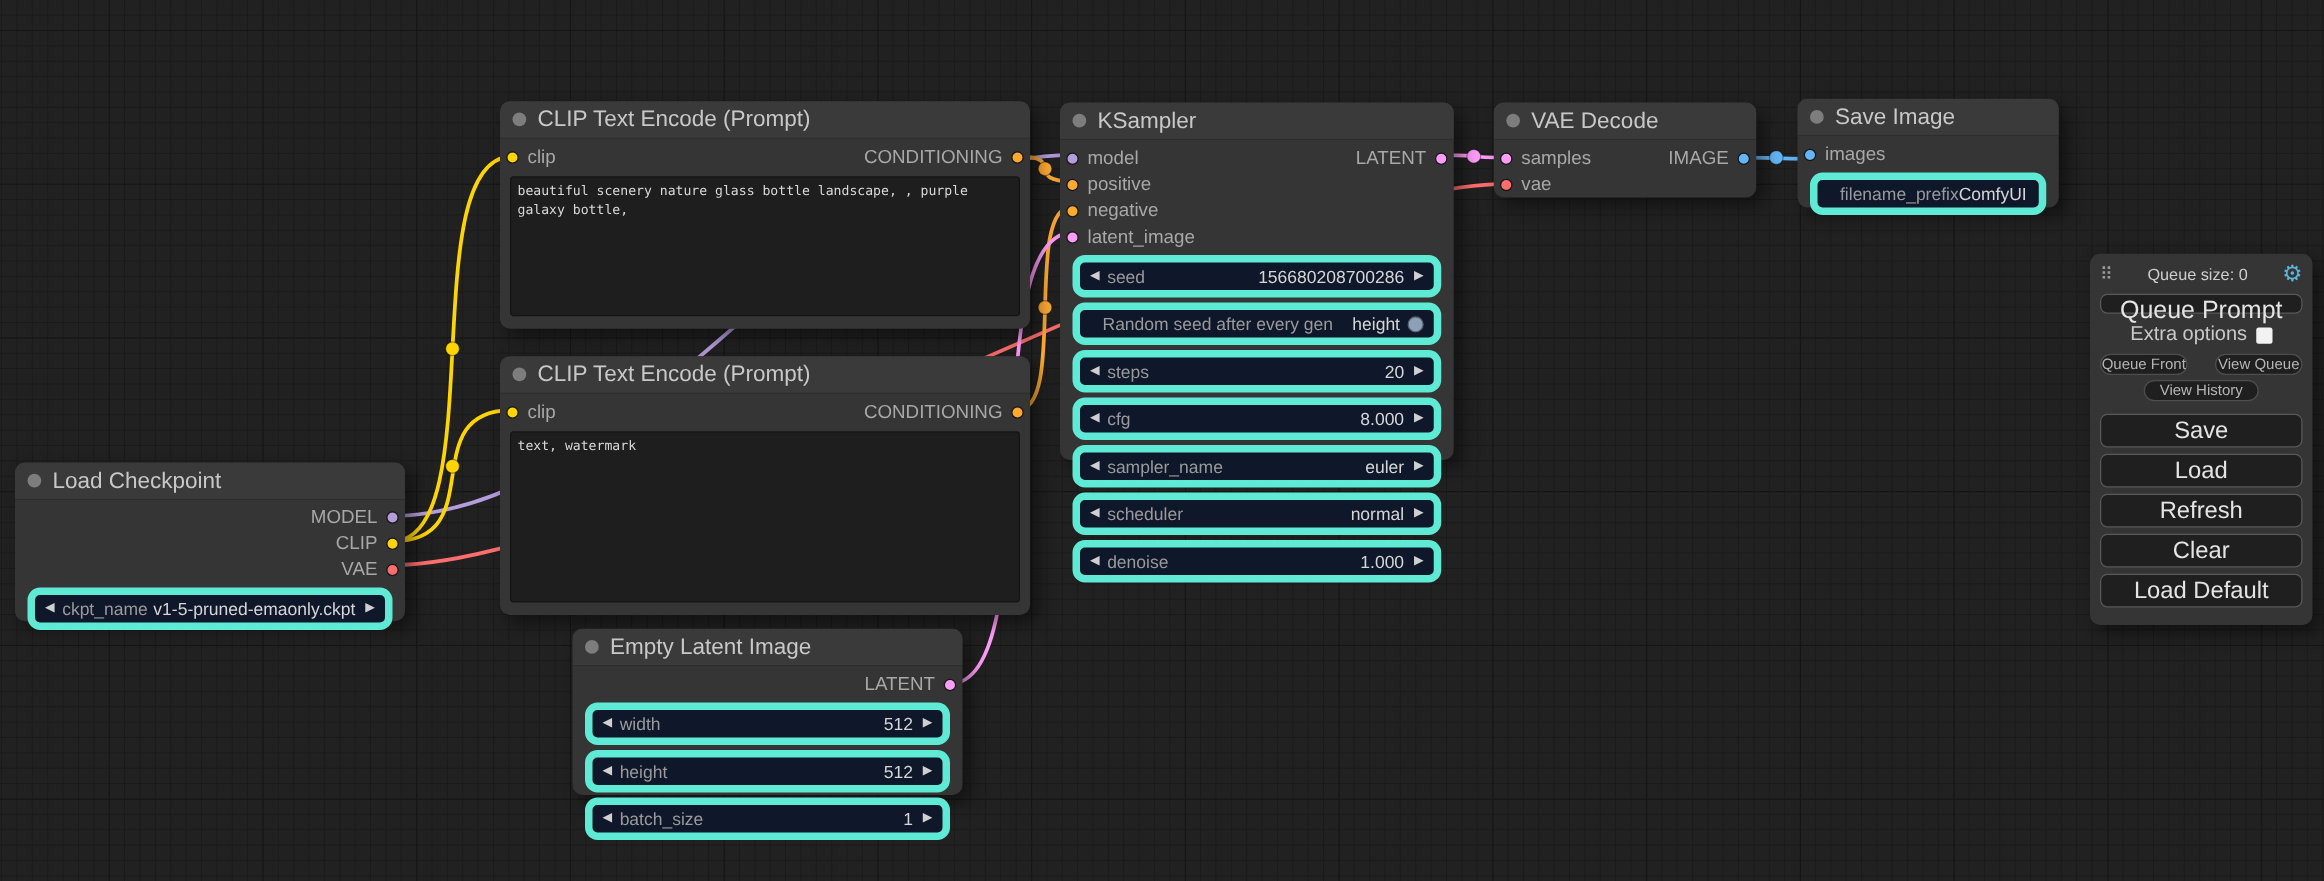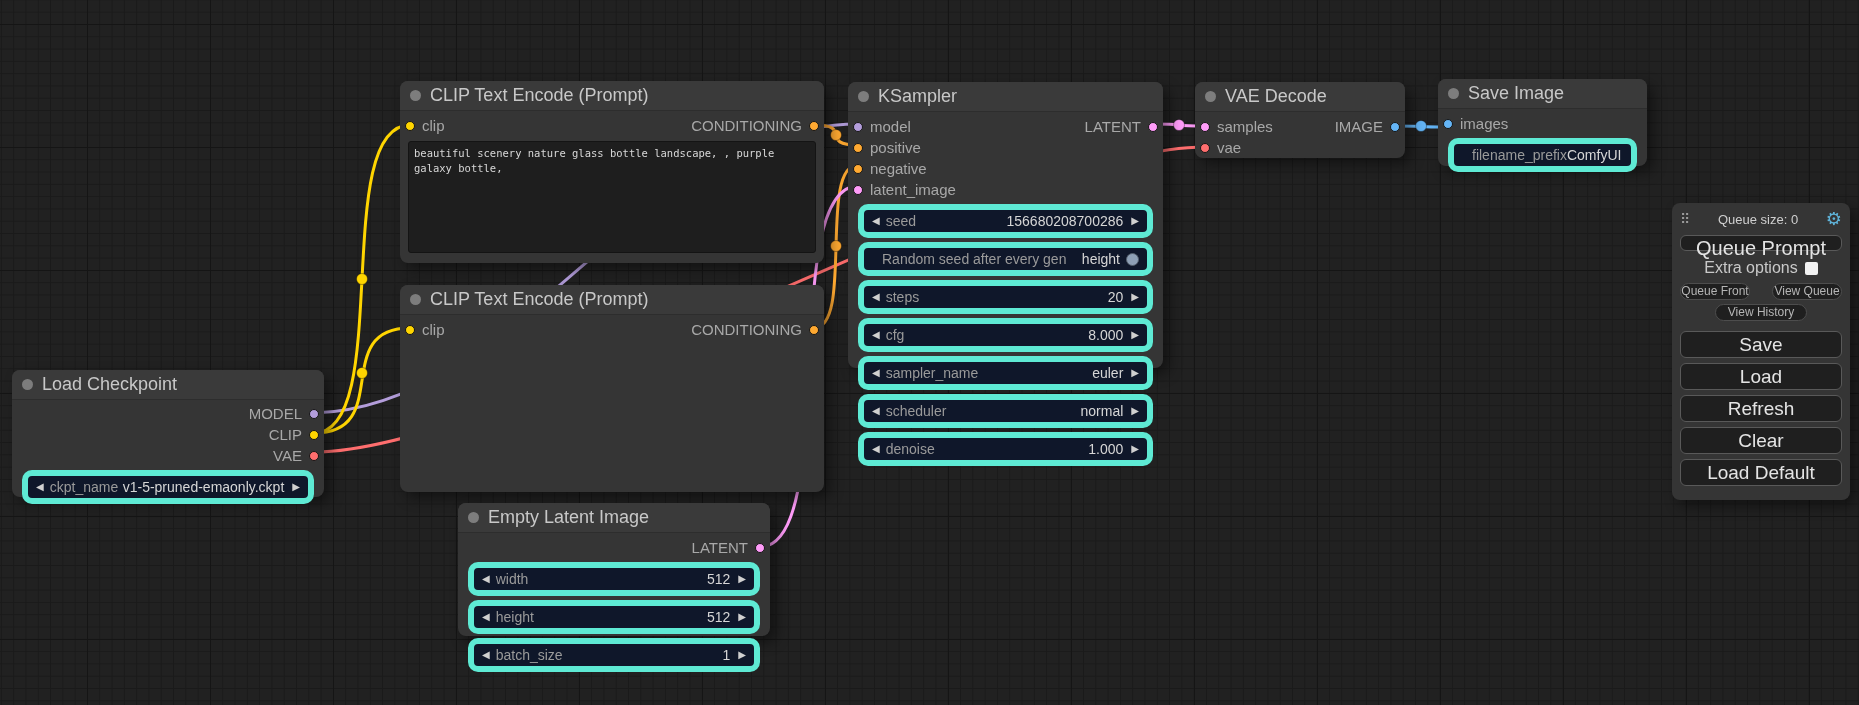--- a/index.html
+++ b/index.html
@@ -154,20 +154,21 @@
       <div class="srow">
         <span class="in">
           <span class="pdot" style="--c: #FFD500;"></span>
           <span class="slabel">clip</span>
         </span>
         <span class="out">
           <span class="slabel">CONDITIONING</span>
           <span class="pdot" style="--c: #FFA931;"></span>
         </span>
       </div>
+      <textarea class="prompt" style="height: 137px;" spellcheck="false">text, watermark</textarea>
     </div>
   </div>
 
   <div class="node" style="left:458px;top:503px;width:312px;height:133px;">
     <div class="ntitle">
       <span class="tdot"></span>
       <span>Empty Latent Image</span>
     </div>
     <div class="nbody">
       <div class="srow">

